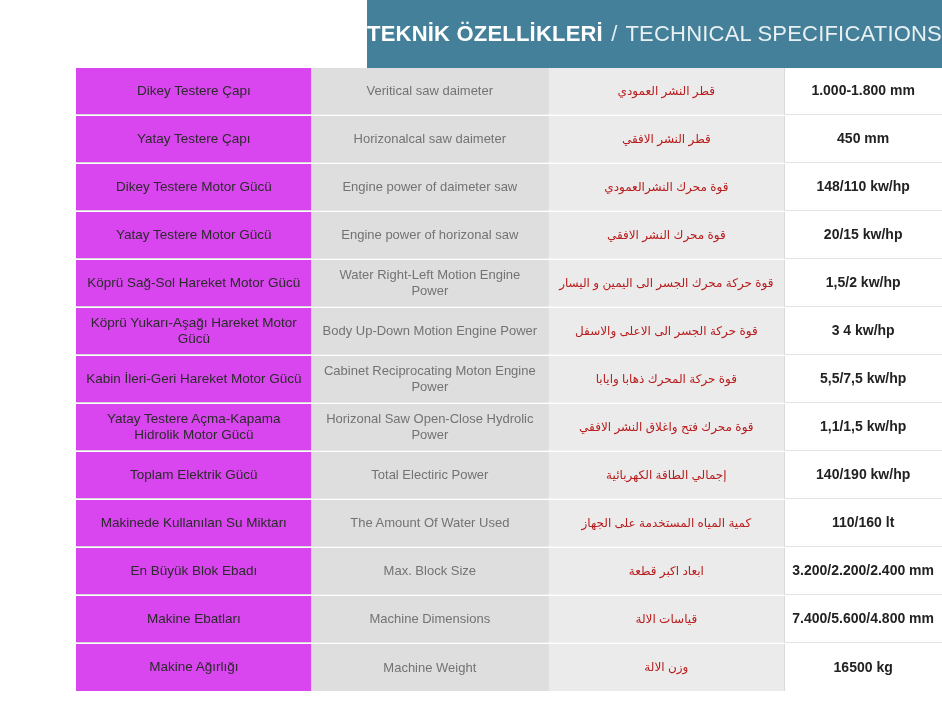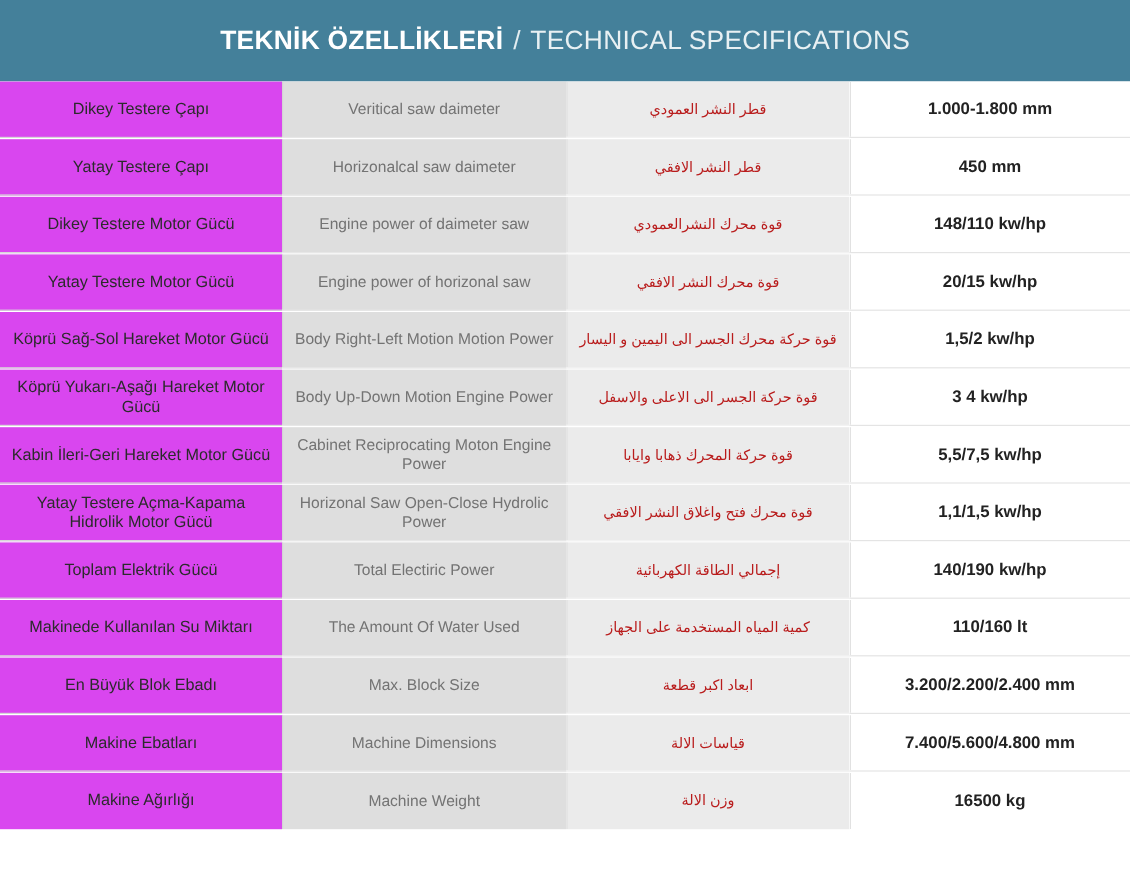--- a/index.html
+++ b/index.html
@@ -16,20 +16,21 @@
     -webkit-font-smoothing: antialiased;
   }
 
   .spec-sheet {
     width: 942px;
     height: 584px;
     display: flex;
     flex-direction: column;
     background: #ffffff;
     box-sizing: border-box;
+    align-items: flex-end;
   }
 
   
   .sheet-header {
     flex: 0 0 68px;
     height: 68px;
     background: #44809a;
     display: flex;
     align-items: center;
     justify-content: center;
@@ -137,21 +138,21 @@
         <div class="cell col-val">148/110 kw/hp</div>
       </div>
       <div class="spec-row">
         <div class="cell col-tr">Yatay Testere Motor Gücü</div>
         <div class="cell col-en">Engine power of horizonal saw</div>
         <div class="cell col-ar">قوة محرك النشر الافقي</div>
         <div class="cell col-val">20/15 kw/hp</div>
       </div>
       <div class="spec-row">
         <div class="cell col-tr">Köprü Sağ-Sol Hareket Motor Gücü</div>
-        <div class="cell col-en">Body Right-Left Motion Motion Power</div>
+        <div class="cell col-en">Water Right-Left Motion Engine Power</div>
         <div class="cell col-ar">قوة حركة محرك الجسر الى اليمين و اليسار</div>
         <div class="cell col-val">1,5/2 kw/hp</div>
       </div>
       <div class="spec-row">
         <div class="cell col-tr">Köprü Yukarı-Aşağı Hareket Motor Gücü</div>
         <div class="cell col-en">Body Up-Down Motion Engine Power</div>
         <div class="cell col-ar">قوة حركة الجسر الى الاعلى والاسفل</div>
         <div class="cell col-val">3 4 kw/hp</div>
       </div>
       <div class="spec-row">

